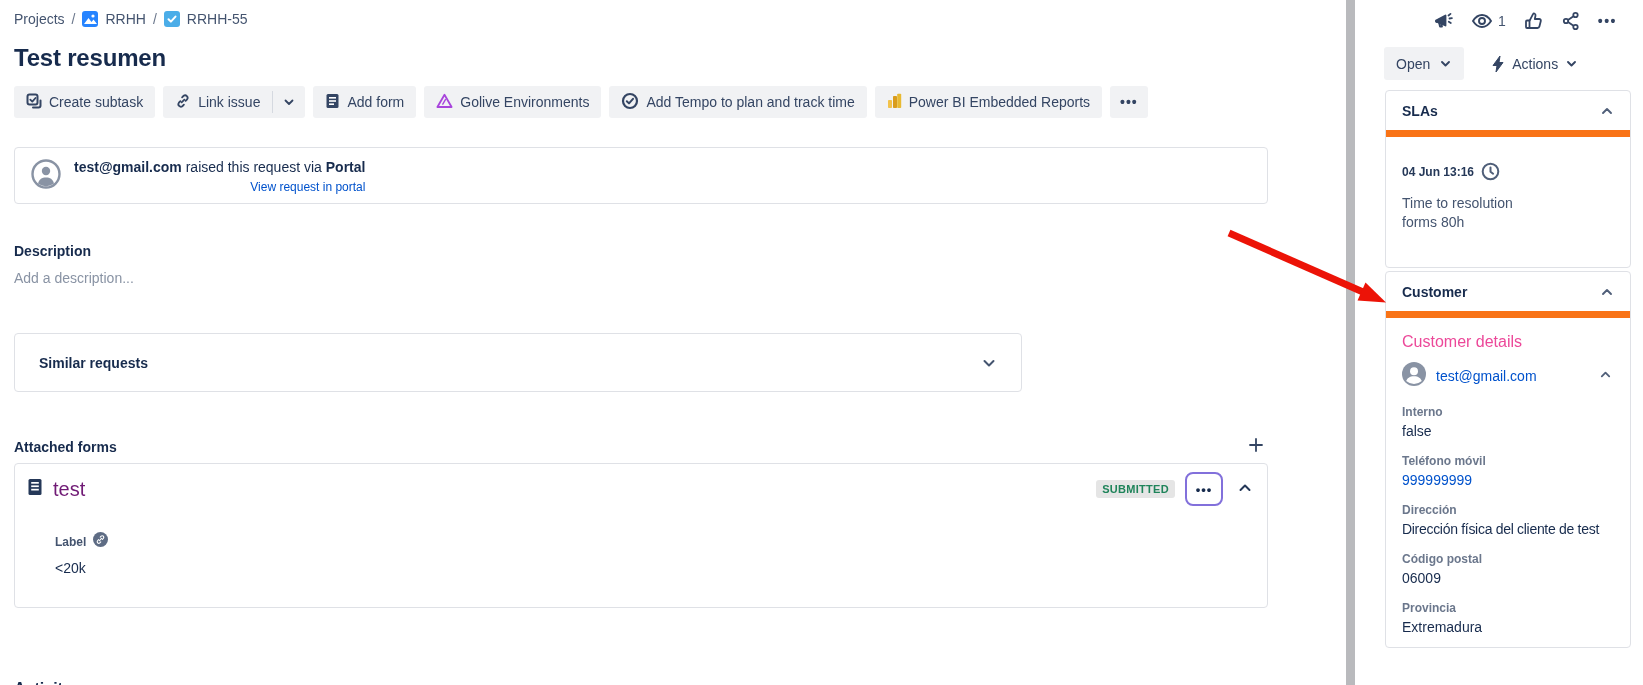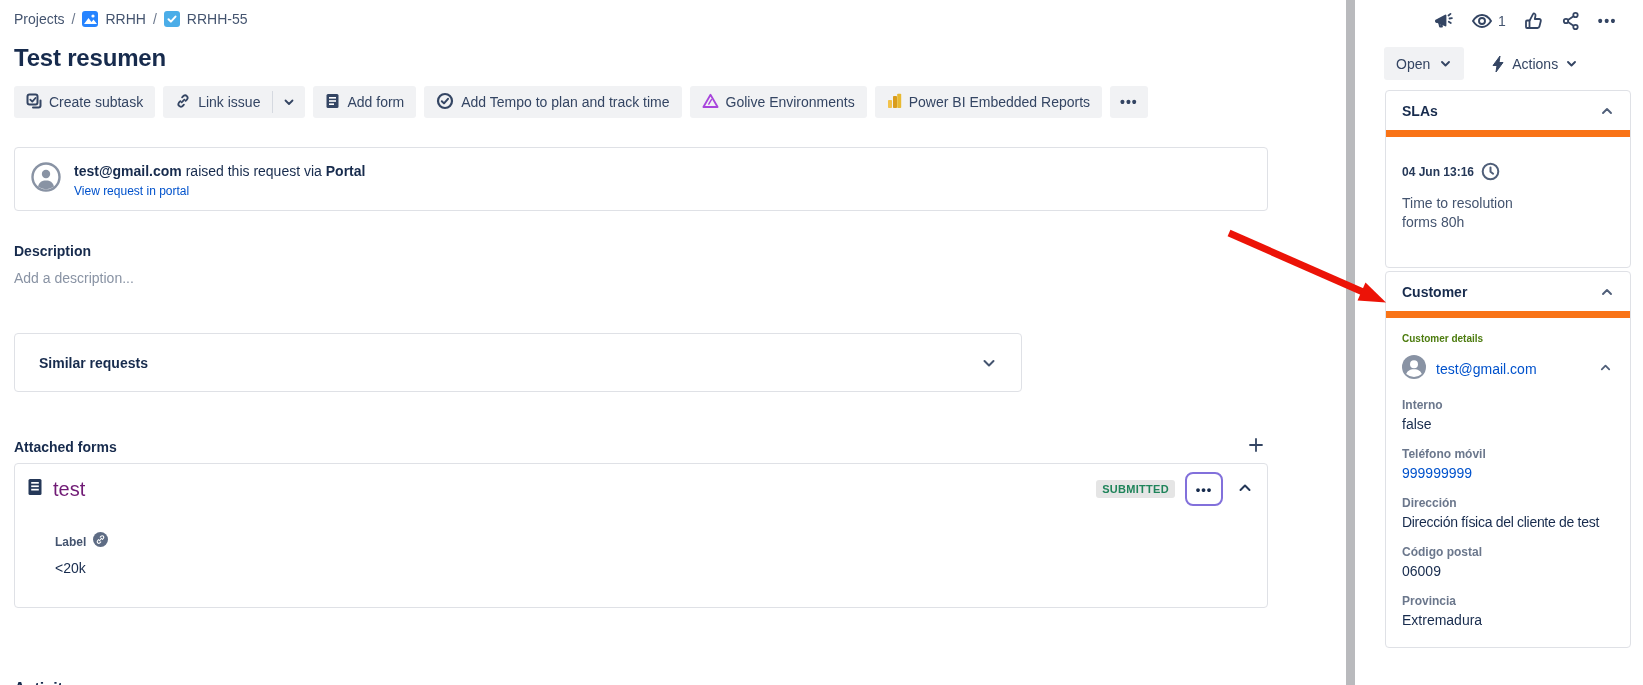--- a/index.html
+++ b/index.html
@@ -22,26 +22,26 @@
   .toolbar { position:absolute; left:14px; top:86px; display:flex; gap:8px; align-items:center; }
   .btn { height:32px; background:#F1F2F4; border:none; border-radius:3px; display:inline-flex;
          align-items:center; gap:7px; padding:0 12px; font-family:inherit; font-size:14px;
          font-weight:500; color:#344563; cursor:pointer; white-space:nowrap; }
   .btn-group { display:flex; background:#F1F2F4; border-radius:3px; align-items:stretch; }
   .btn-group .btn { background:transparent; }
   .btn-group .divider { width:1px; background:#d5d9e0; margin:5px 0; }
   .btn-icon-only { padding:0 10px; font-weight:700; letter-spacing:1px; }
 
   
-  .banner { position:absolute; left:14px; top:147px; width:1254px; height:64px;
+  .banner { position:absolute; left:14px; top:147px; width:1254px; height:57px;
             border:1px solid #DFE1E6; border-radius:4px; background:#fff;
             display:flex; align-items:center; padding:0 16px; gap:13px; }
   .banner-text { font-size:14px; color:#172B4D; line-height:20px; }
   .banner-text b { font-weight:700; }
-  .banner-link { display:block; font-size:12px; color:#0052CC; margin-top:3px; cursor:pointer; }
+  .banner-link { display:block; font-size:12px; color:#0052CC; margin-top:3px; cursor:pointer;text-align:right; }
 
   
   .desc-label { position:absolute; left:14px; top:243px; font-size:14px; font-weight:700; color:#172B4D; }
   .desc-placeholder { position:absolute; left:14px; top:270px; font-size:14px; color:#8993A4; cursor:text; }
 
   
   .similar-box { position:absolute; left:14px; top:333px; width:1008px; height:59px;
                  border:1px solid #DFE1E6; border-radius:4px; display:flex; align-items:center;
                  justify-content:space-between; padding:0 24px 0 24px; cursor:pointer; background:#fff; }
   .similar-title { font-size:14px; font-weight:700; color:#172B4D; }
@@ -96,21 +96,21 @@
   .panel-customer { top:271px; height:377px; }
   .panel-header { height:46px; display:flex; align-items:center; justify-content:space-between;
                   padding:0 16px; border-bottom:7px solid #f97316; cursor:pointer; }
   .panel-title { font-size:14px; font-weight:600; color:#172B4D; }
   .panel-body { padding:15px 16px; }
 
   .sla-due-row { display:flex; align-items:center; gap:7px; margin-top:10px; }
   .sla-due { font-size:12px; font-weight:700; color:#253858; }
   .sla-goal { margin-top:13px; font-size:14px; color:#44546F; line-height:19px; }
 
-  .cust-details-label { font-size:10px; font-weight:700; color:#4d7c0f; }
+  .cust-details-label { font-size:16px; font-weight:400; color:#ec4899; }
   .cust-email-row { display:flex; align-items:center; margin-top:11px; }
   .cust-email { font-size:14px; color:#0052CC; margin-left:10px; cursor:pointer; }
   .cust-email-chevron { margin-left:auto; background:none; border:none; cursor:pointer; padding:2px; }
   .cust-field { margin-top:15px; }
   .cust-field-label { font-size:12px; font-weight:600; color:#6B778C; }
   .cust-field-value { margin-top:4px; font-size:14px; color:#172B4D; white-space:nowrap; }
   .cust-field-value.link { color:#0052CC; cursor:pointer; }
 
   .arrow-overlay { position:absolute; left:0; top:0; pointer-events:none; z-index:60; }
 </style>
@@ -178,36 +178,36 @@
             <rect x="4" y="4" width="7" height="1.6" fill="#fff"></rect>
             <rect x="4" y="7.2" width="7" height="1.6" fill="#fff"></rect>
             <rect x="4" y="10.4" width="5" height="1.6" fill="#fff"></rect>
           </svg>
       </span>
       <span>Add form</span>
     </button>
 
     <button class="btn">
       <span>
+        <svg width="17" height="16" viewBox="0 0 17 16">
+            <path d="M8.5 1.8L15.6 14H1.4z" fill="none" stroke="#A845DC" stroke-width="1.8" stroke-linejoin="round"></path>
+            <path d="M6.8 11.2l2.6-4.6" stroke="#A845DC" stroke-width="1.4" stroke-linecap="round"></path>
+          </svg>
+      </span>
+      <span>Golive Environments</span>
+    </button>
+
+    <button class="btn">
+      <span>
         <svg width="18" height="18" viewBox="0 0 18 18">
             <circle cx="9" cy="9" r="7" fill="none" stroke="#344563" stroke-width="2.2"></circle>
             <path d="M5.8 9.2l2.2 2.2 4-4.6" fill="none" stroke="#344563" stroke-width="2" stroke-linecap="round" stroke-linejoin="round"></path>
           </svg>
       </span>
       <span>Add Tempo to plan and track time</span>
-    </button>
-
-    <button class="btn">
-      <span>
-        <svg width="17" height="16" viewBox="0 0 17 16">
-            <path d="M8.5 1.8L15.6 14H1.4z" fill="none" stroke="#A845DC" stroke-width="1.8" stroke-linejoin="round"></path>
-            <path d="M6.8 11.2l2.6-4.6" stroke="#A845DC" stroke-width="1.4" stroke-linecap="round"></path>
-          </svg>
-      </span>
-      <span>Golive Environments</span>
     </button>
 
     <button class="btn">
       <span>
         <svg width="15" height="16" viewBox="0 0 15 16">
             <rect x="1" y="7" width="4" height="8" rx="0.8" fill="#F2C24B"></rect>
             <rect x="6" y="3" width="4" height="12" rx="0.8" fill="#D99C1C"></rect>
             <rect x="10.2" y="0.8" width="4" height="14.2" rx="0.8" fill="#E8B931"></rect>
           </svg>
       </span>

